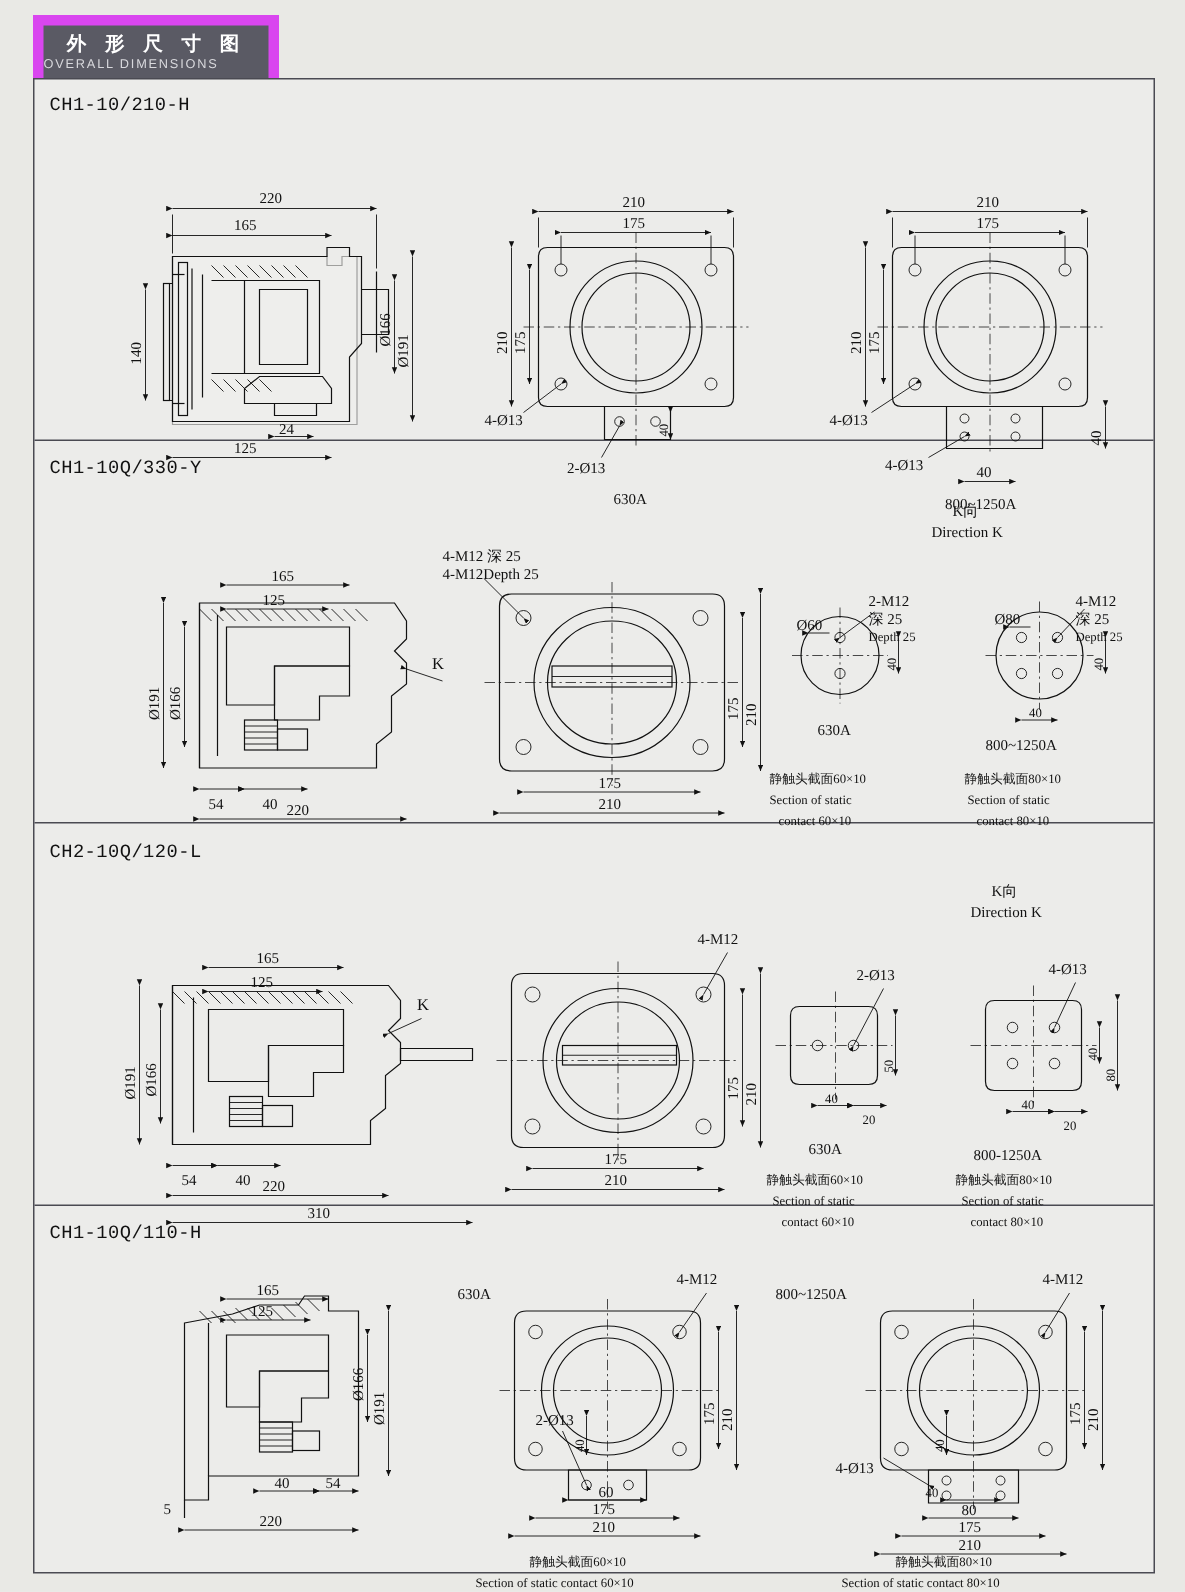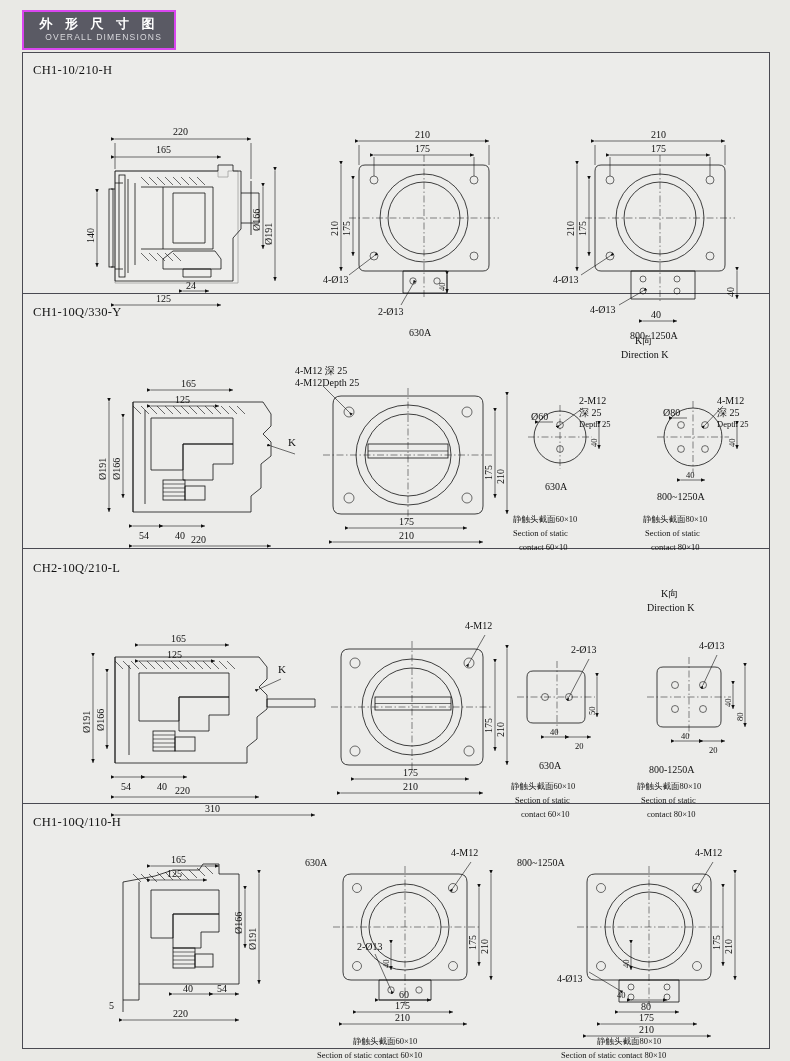--- a/index.html
+++ b/index.html
@@ -12,44 +12,44 @@
     overflow:hidden;
   }
   .page{
     position:absolute;left:0;top:0;width:790px;height:1061px;
     background:#e9e9e5;
   }
   
   .banner{
     position:absolute;left:22px;top:10px;width:150px;height:36px;
     background:#5a5a64;
-    border:2px solid #d946ef;
+    border:7px solid #d946ef;
   }
   .banner .cn{
     position:absolute;left:0;top:3px;width:150px;text-align:center;
     color:#ffffff;font-size:13px;letter-spacing:4px;font-weight:bold;
     font-family:"DejaVu Sans", sans-serif;
   }
   .banner .en{
-    position:absolute;left:0;top:20px;width:138px;text-align:right;
+    position:absolute;left:0;top:20px;width:138px;text-align:left;
     color:#d8d8dc;font-size:8.5px;letter-spacing:1.2px;
     font-family:"Liberation Sans", sans-serif;
   }
   
   .frame{
     position:absolute;left:22px;top:52px;width:746px;height:995px;
     border:1px solid #4a4a52;
     background:#ececeA;
   }
   .row-sep{
     position:absolute;left:0;width:746px;height:1px;background:#4a4a52;
   }
   .sec-title{
     position:absolute;font-size:12.5px;color:#111;
-    font-family:Liberation Serif, serif;
+    font-family:Liberation Mono, monospace;
     letter-spacing:.3px;
   }
   svg{position:absolute;left:0;top:0;overflow:visible;}
   text{font-family:"Liberation Serif", serif;fill:#111;}
   .t{font-size:10px;}
   .ts{font-size:8.5px;}
   .tl{font-size:11px;}
   .ln{stroke:#111;stroke-width:.8;fill:none;}
   .lnt{stroke:#111;stroke-width:.6;fill:none;}
   .dim{stroke:#111;stroke-width:.6;fill:none;}
@@ -67,21 +67,21 @@
   </div>
 
   <div class="frame">
 
     <div class="row-sep" style="top:240px;"></div>
     <div class="row-sep" style="top:495px;"></div>
     <div class="row-sep" style="top:750px;"></div>
 
     <div class="sec-title" style="left:10px;top:10px;">CH1-10/210-H</div>
     <div class="sec-title" style="left:10px;top:252px;">CH1-10Q/330-Y</div>
-    <div class="sec-title" style="left:10px;top:508px;">CH2-10Q/210-L</div>
+    <div class="sec-title" style="left:10px;top:508px;">CH2-10Q/120-L</div>
     <div class="sec-title" style="left:10px;top:762px;">CH1-10Q/110-H</div>
 
     <svg width="746" height="240" style="top:0;">
       <defs>
         <pattern id="hatchA" width="6" height="6" patternUnits="userSpaceOnUse" patternTransform="rotate(45)">
           <line x1="0" y1="0" x2="0" y2="6" stroke="#111" stroke-width="0.7"></line>
         </pattern>
         <pattern id="hatchB" width="6" height="6" patternUnits="userSpaceOnUse" patternTransform="rotate(-45)">
           <line x1="0" y1="0" x2="0" y2="6" stroke="#111" stroke-width="0.7"></line>
         </pattern>

